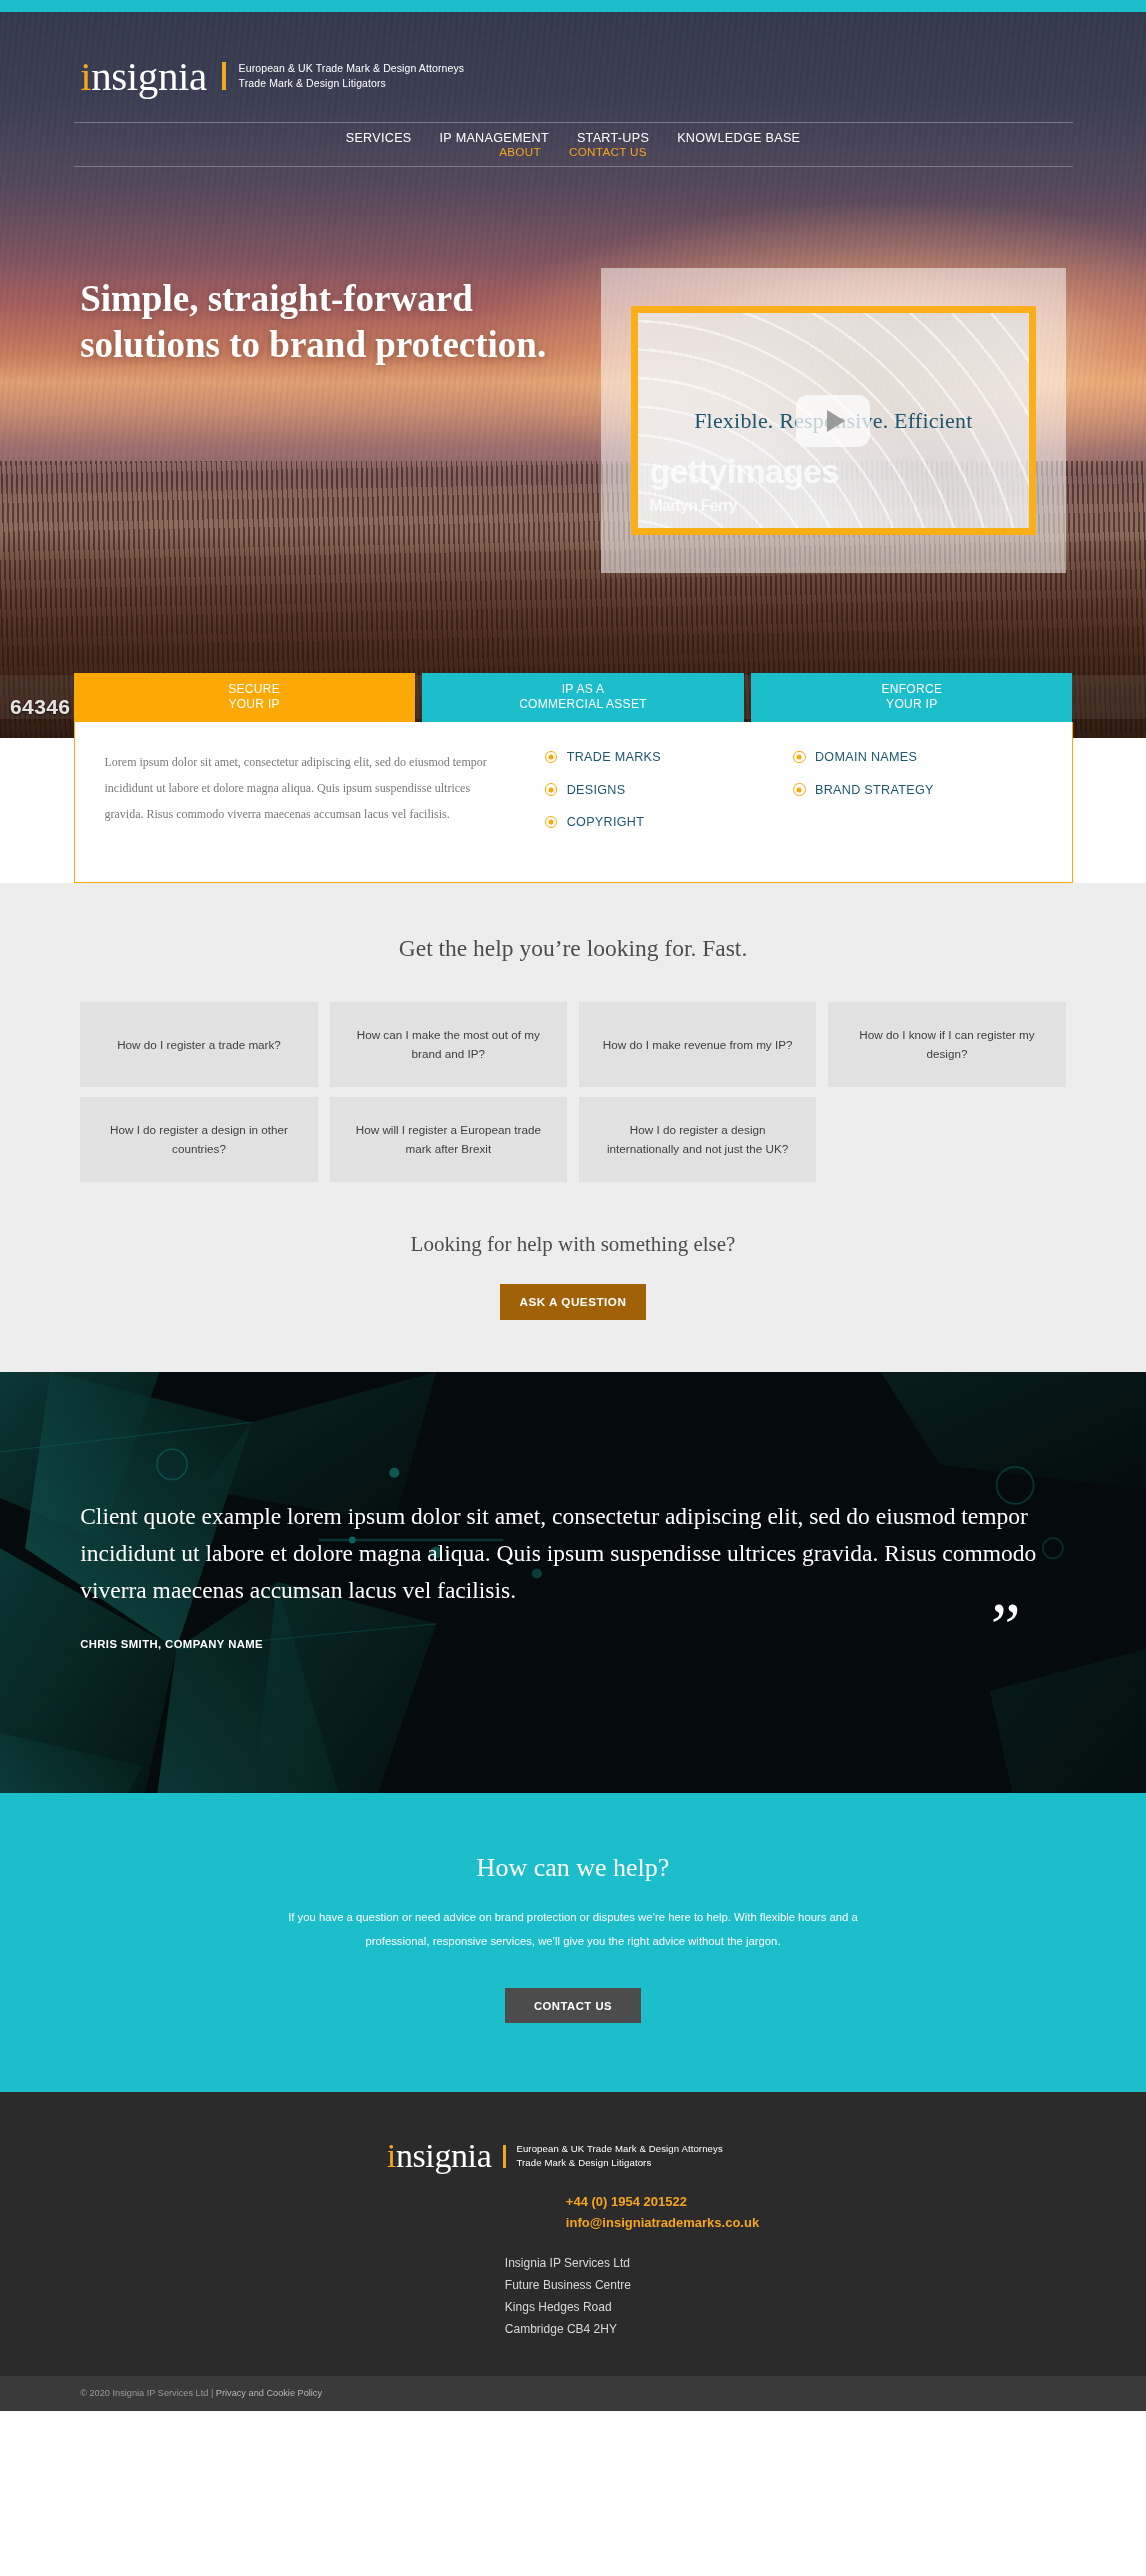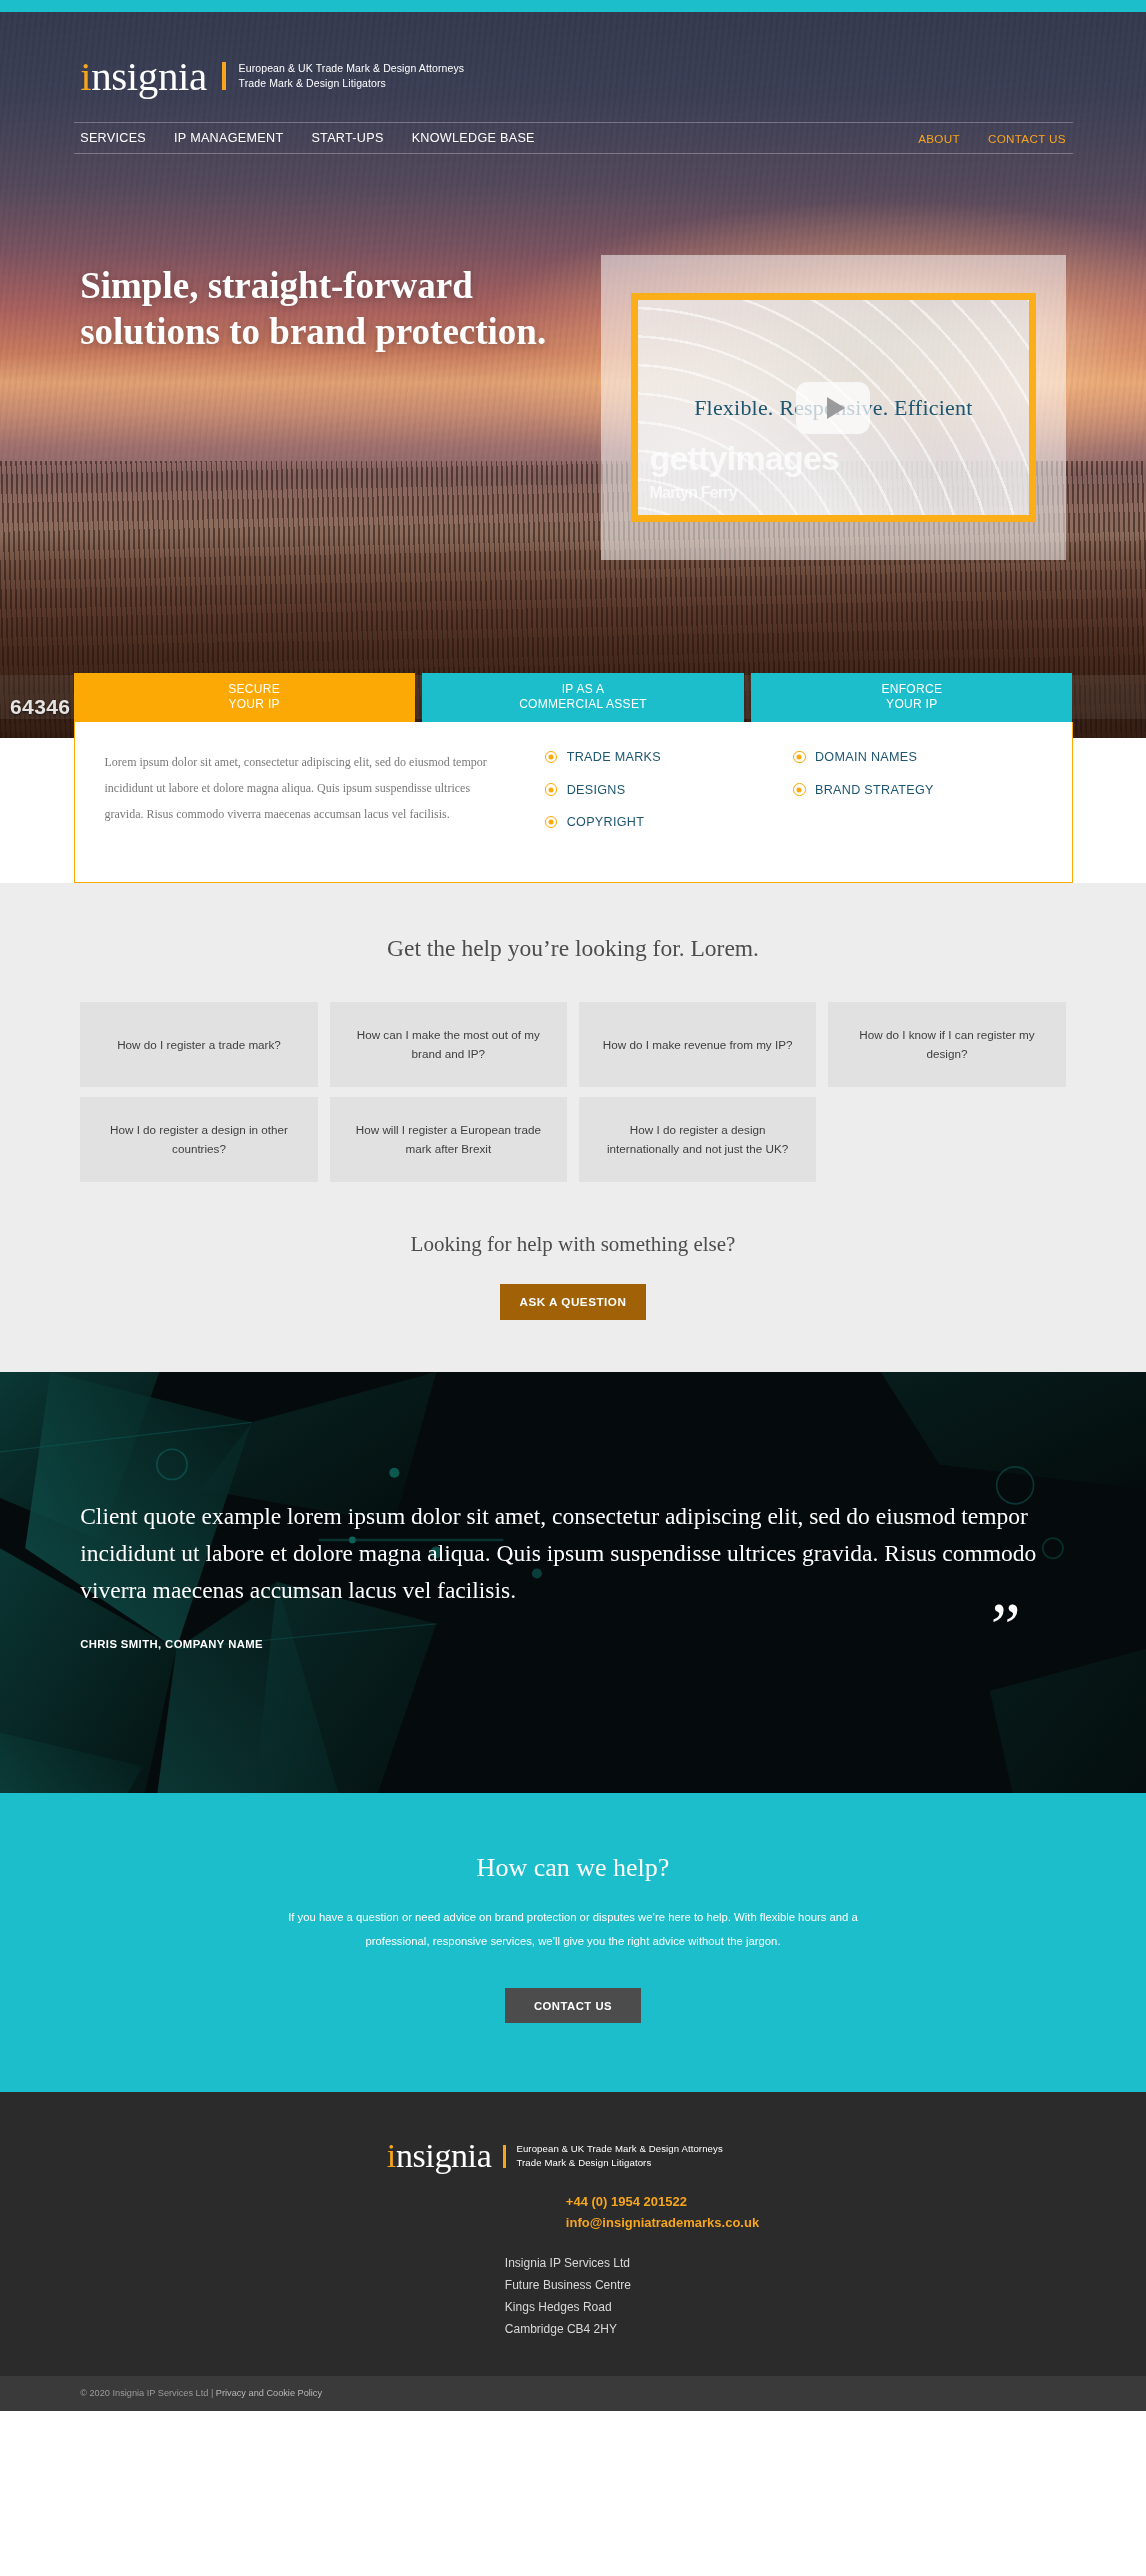--- a/index.html
+++ b/index.html
@@ -84,20 +84,21 @@
   }
   .tagline { color: #fff; font-size: 10.5px; line-height: 1.45; letter-spacing: 0.1px; }
 
   .navbar {
     position: relative; z-index: 5;
     margin-top: 25px;
     border-top: 0.8px solid rgba(255,255,255,0.28);
     border-bottom: 0.8px solid rgba(255,255,255,0.28);
     display: flex; align-items: center; justify-content: space-between;
     padding: 8.4px 6.7px;
+    flex-direction: column;
   }
   .nav-left, .nav-right { display: flex; gap: 28px; }
   .nav-left a {
     color: #ffffff; font-size: 12.6px; letter-spacing: 0.3px; text-decoration: none;
   }
   .nav-right a {
     color: #F7A51C; font-size: 11.7px; letter-spacing: 0.3px; text-decoration: none;
   }
 
   .hero-body { position: relative; z-index: 4; display: flex; margin-top: 109px; }
@@ -384,21 +385,21 @@
             <span class="bullet"></span>
             <span class="lbl">BRAND STRATEGY</span>
           </a>
         </div>
       </div>
     </div>
   </div>
 
   <section class="help">
     <div class="container">
-      <h2>Get the help you’re looking for. Lorem.</h2>
+      <h2>Get the help you’re looking for. Fast.</h2>
       <div class="faq-grid">
         <div class="faq-card">How do I register a trade mark?</div>
         <div class="faq-card">How can I make the most out of my brand and IP?</div>
         <div class="faq-card">How do I make revenue from my IP?</div>
         <div class="faq-card">How do I know if I can register my design?</div>
         <div class="faq-card">How I do register a design in other countries?</div>
         <div class="faq-card">How will I register a European trade mark after Brexit</div>
         <div class="faq-card">How I do register a design internationally and not just the UK?</div>
       </div>
       <h3>Looking for help with something else?</h3>

